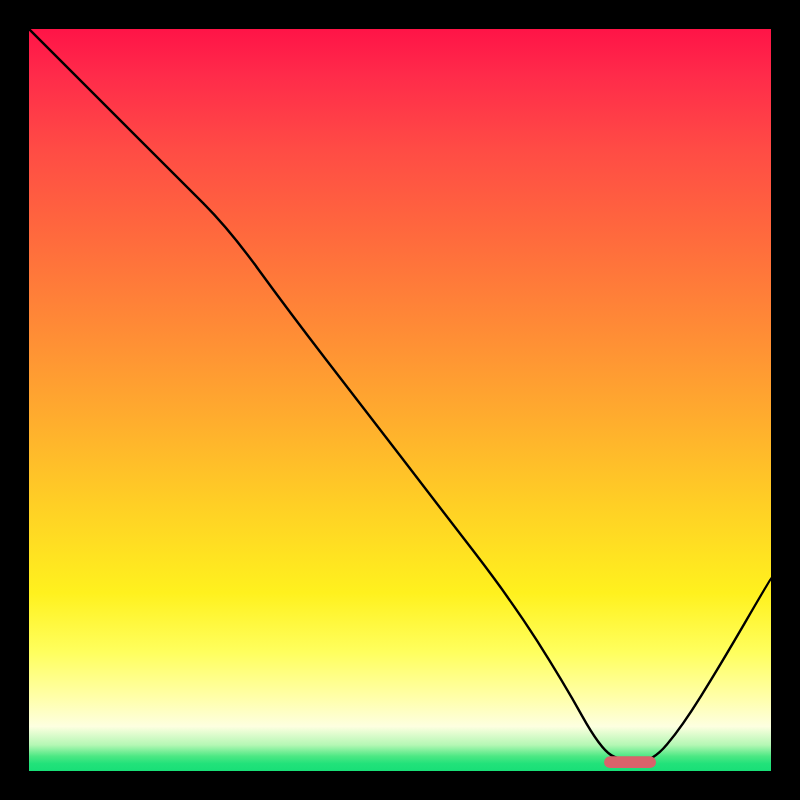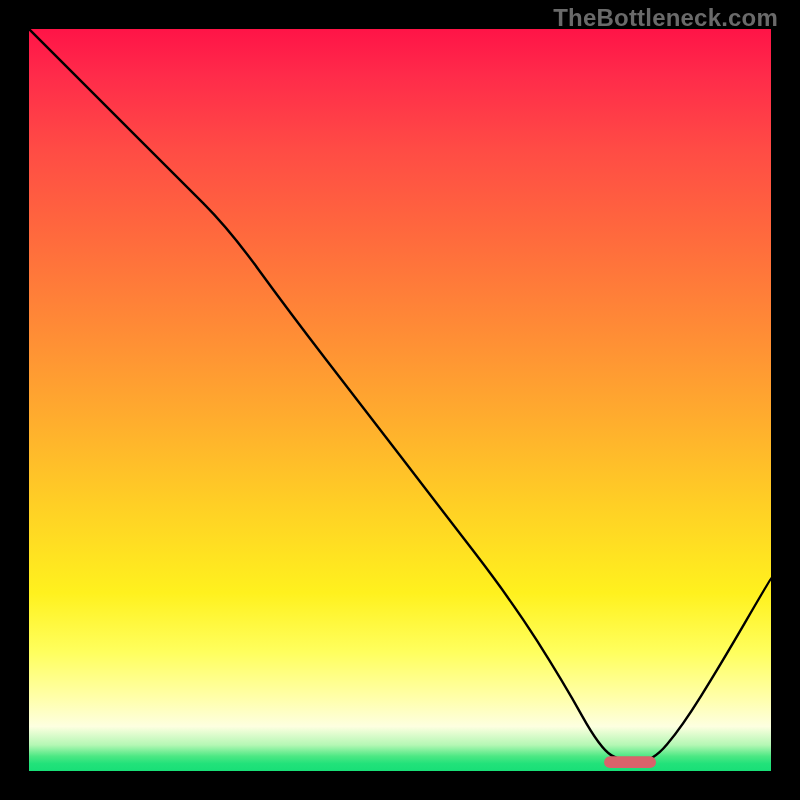--- a/index.html
+++ b/index.html
@@ -74,21 +74,20 @@
   .marker {
     fill: #d9636b;
     stroke: none;
   }
 </style>
 </head>
 <body>
 
 <div class="frame">
 
-  <div class="watermark">TheBottleneck.com</div>
 
   <div class="plot-area">
     <div class="gradient-bg"></div>
 
     <svg class="overlay" viewBox="0 0 742 742" preserveAspectRatio="none">
       <path class="curve" d="M 0.0 0.0 Q 0.0 0.0 37.1 37.1 Q 74.2 74.2 111.3 111.3 Q 148.4 148.4 174.4 174.4 Q 200.3 200.3 230.0 241.2 Q 259.7 282.0 296.8 330.2 Q 333.9 378.4 371.0 426.6 Q 408.1 474.9 445.2 523.1 Q 482.3 571.3 508.3 612.2 Q 534.2 653.0 552.8 686.4 Q 571.3 719.7 582.5 726.4 Q 593.6 733.1 608.4 733.1 Q 623.3 733.1 638.1 715.3 Q 653.0 697.5 671.5 667.8 Q 690.1 638.1 716.0 593.6 T 742.0 549.1"></path>
       <rect class="marker" rx="6" ry="6" x="575.1" y="727.2" width="51.9" height="11.9"></rect>
     </svg>
   </div>
 

